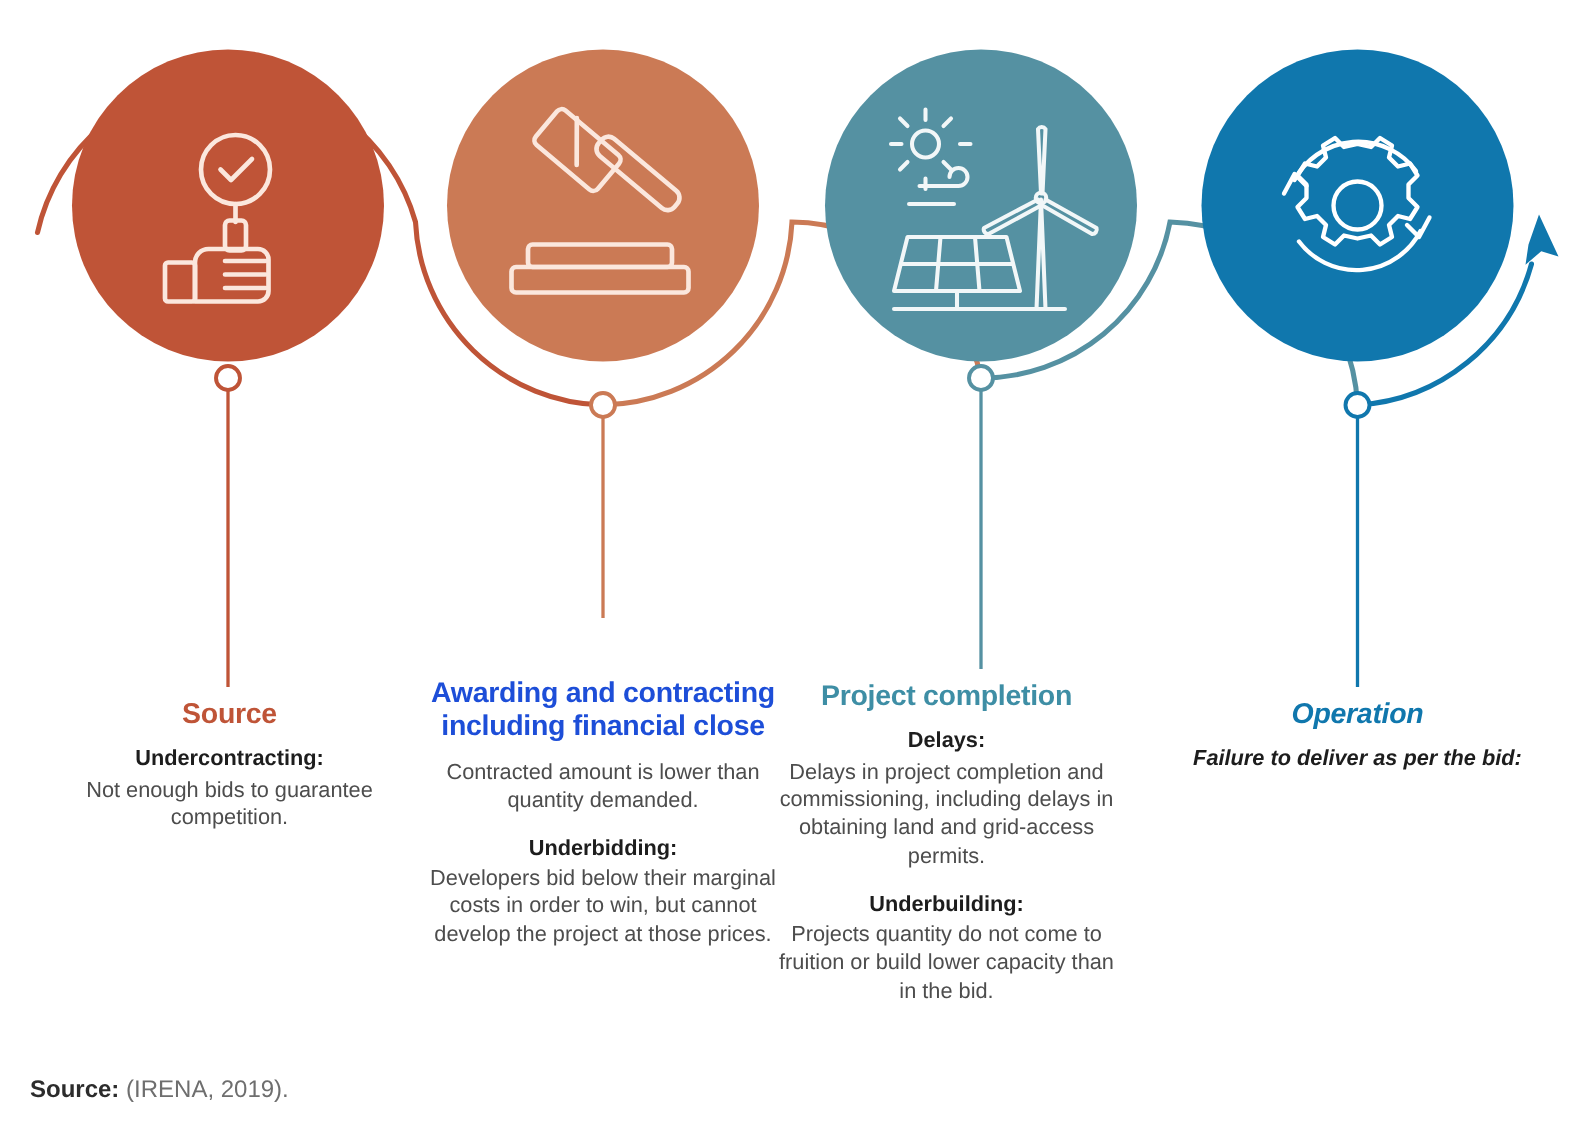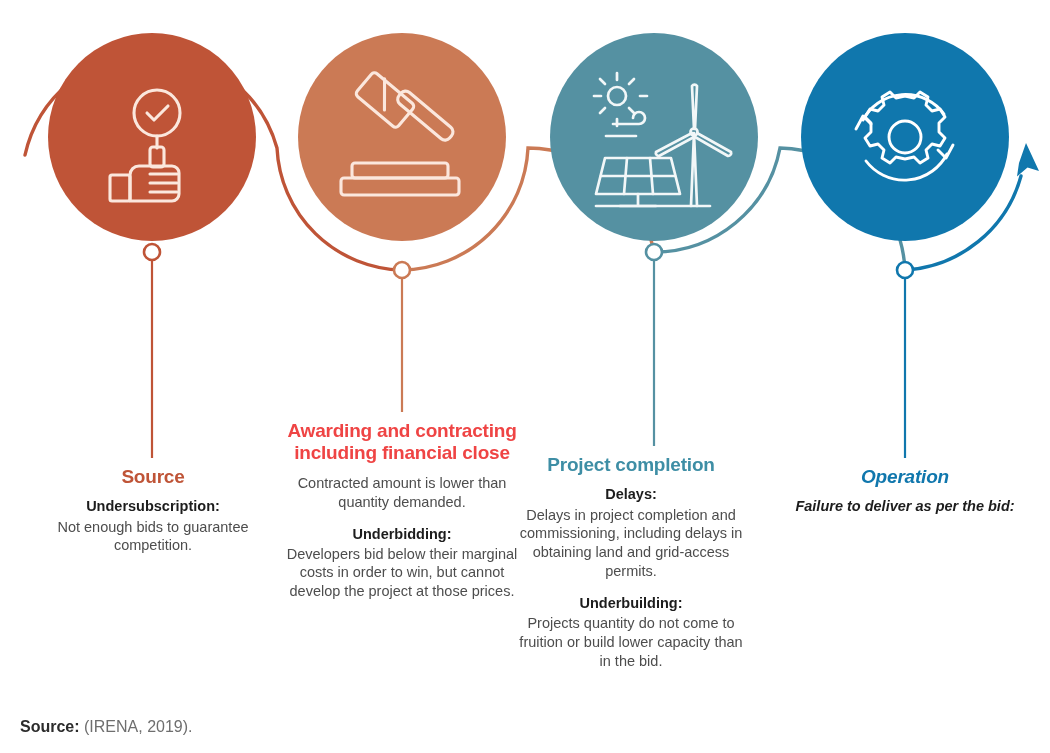--- a/index.html
+++ b/index.html
@@ -182,27 +182,27 @@
       <circle cx="654" cy="252" r="8" fill="#FFFFFF" stroke="#5591A2" stroke-width="2.6"></circle>
 
       <line x1="905" y1="276" x2="905" y2="458" stroke="#1077AD" stroke-width="2.2"></line>
       <circle cx="905" cy="270" r="8" fill="#FFFFFF" stroke="#1077AD" stroke-width="2.6"></circle>
     </g>
   </svg>
 
   <div class="col" style="left:22px; top:466px; width:262px;">
     <div class="col-title" style="color:#BF5437;">Source</div>
     <div class="block">
-      <div class="block-head">Undersubscription:</div>
+      <div class="block-head">Undercontracting:</div>
       <div class="block-body">Not enough bids to guarantee competition.</div>
     </div>
   </div>
 
   <div class="col" style="left:281px; top:420px; width:242px;">
-    <div class="col-title" style="color:#ef4444;">Awarding and contracting including financial close</div>
+    <div class="col-title" style="color:#1d4ed8;margin-top:32px;">Awarding and contracting including financial close</div>
     <div class="block">
       <div class="block-body">Contracted amount is lower than quantity demanded.</div>
     </div>
     <div class="block">
       <div class="block-head">Underbidding:</div>
       <div class="block-body">Developers bid below their marginal costs in order to win, but cannot develop the project at those prices.</div>
     </div>
   </div>
 
   <div class="col" style="left:512px; top:454px; width:238px;">

